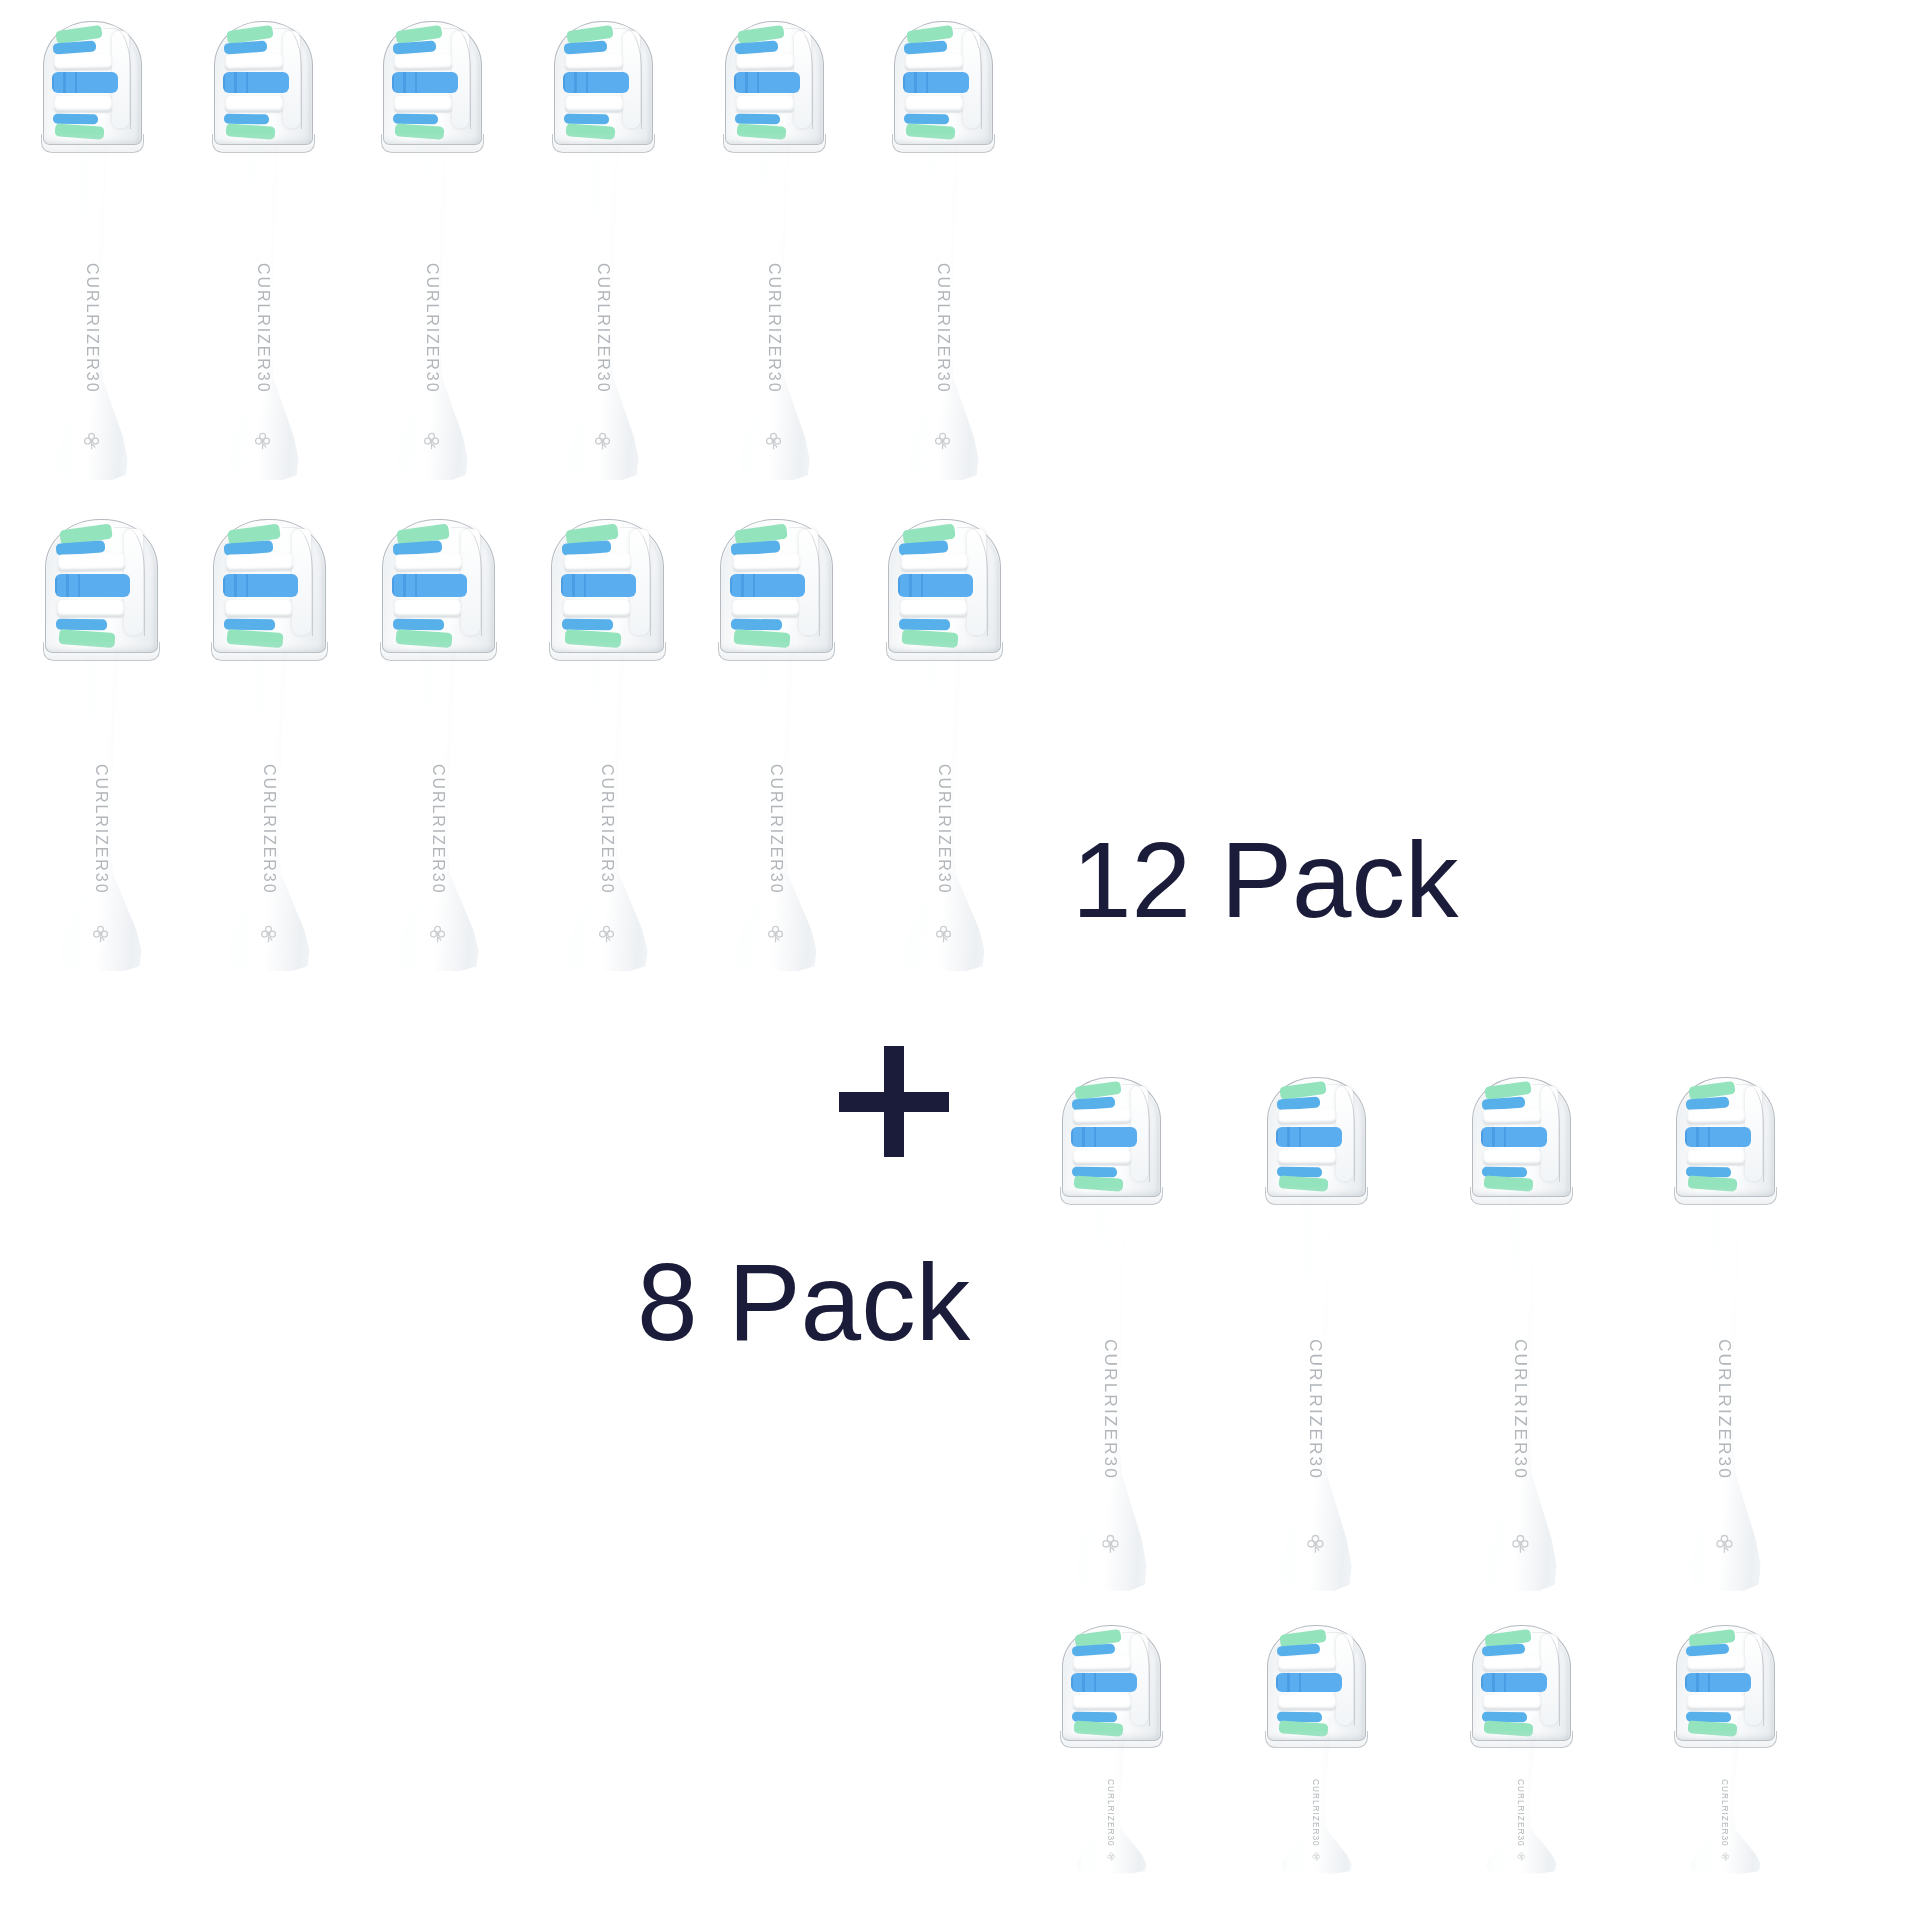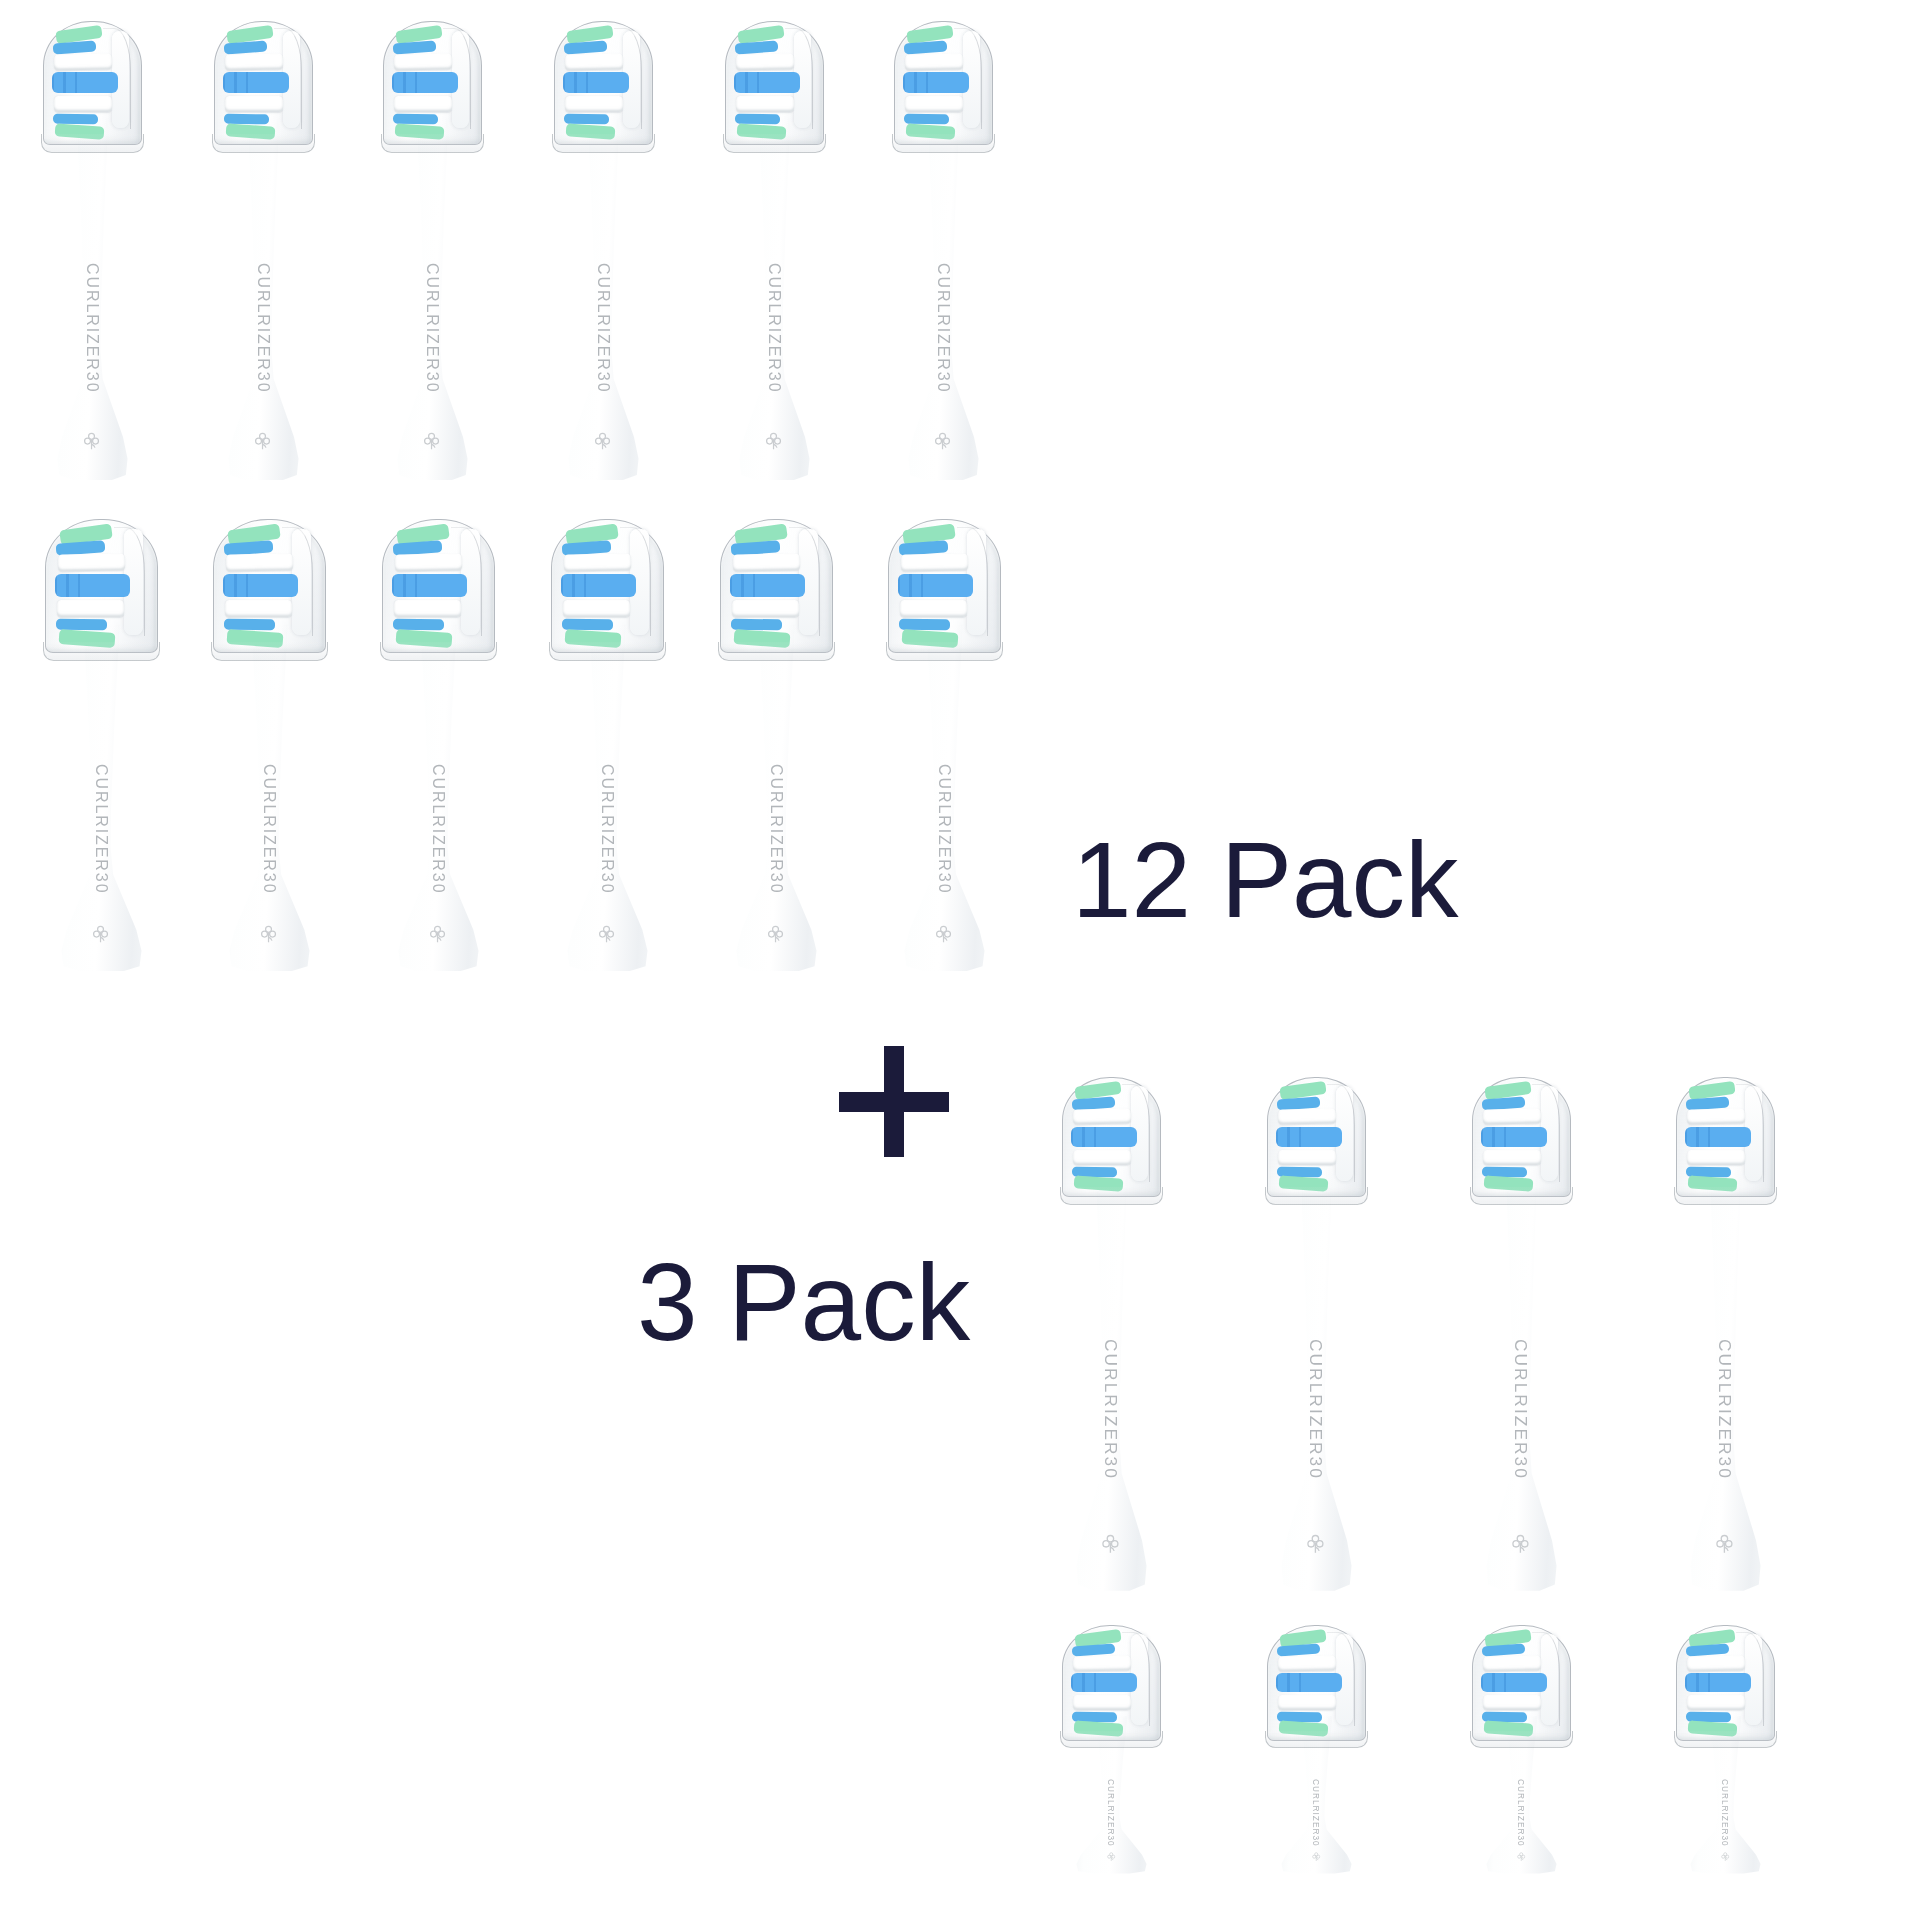--- a/index.html
+++ b/index.html
@@ -568,15 +568,15 @@
     </div>
   </div>
     </section>
 
   <div class="big-label" id="label-12">12 Pack</div>
 
   <div id="plus">
     <span class="sr">+</span>
   </div>
 
-  <div class="big-label" id="label-8">3 Pack</div>
+  <div class="big-label" id="label-8">8 Pack</div>
 </div>
 
 
 </body></html>

